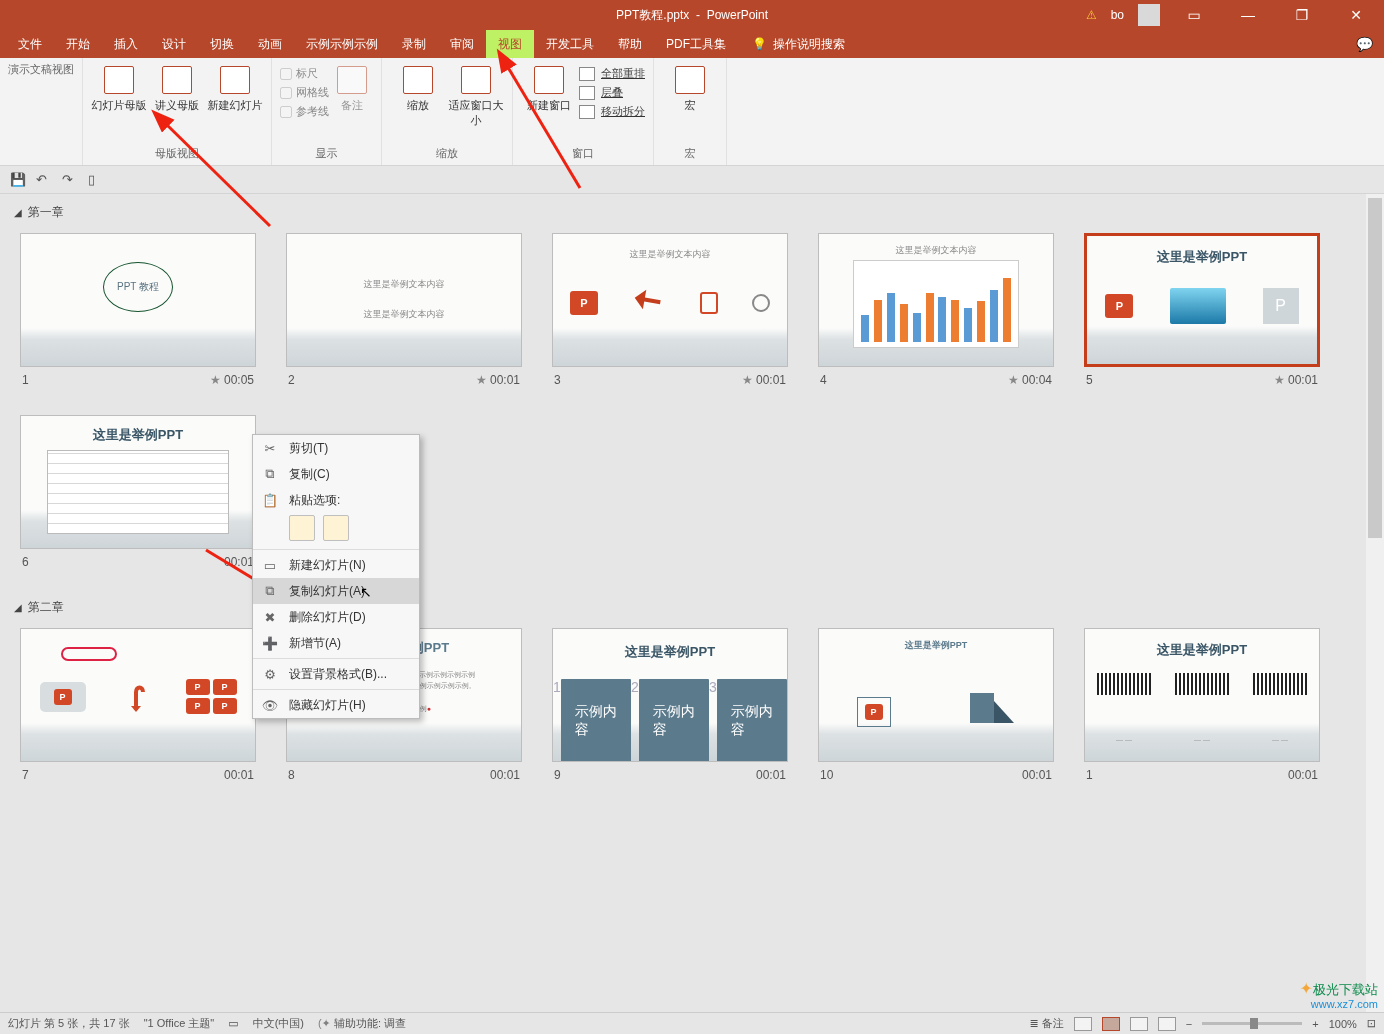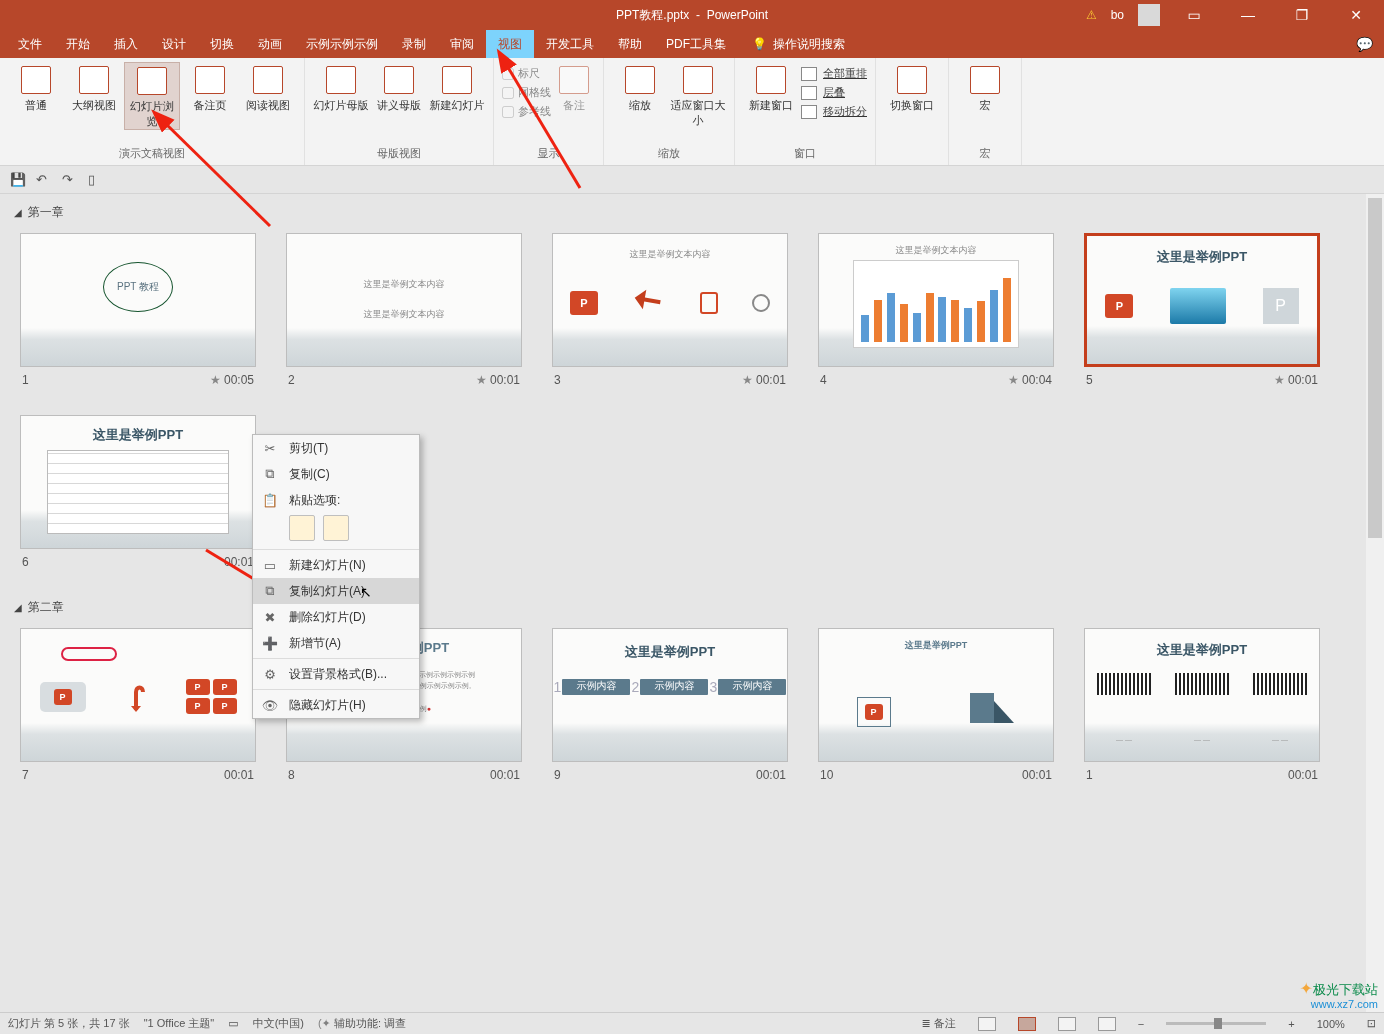--- a/index.html
+++ b/index.html
@@ -4,21 +4,21 @@
 <style>
 *{box-sizing:border-box;margin:0;padding:0;font-family:"Microsoft YaHei","Segoe UI",sans-serif;}
 body{background:#e6e6e6;overflow:hidden;width:1384px;height:1034px;position:relative;}
 .titlebar{background:#b7472a;height:30px;display:flex;align-items:center;color:#fff;font-size:12px;position:relative;}
 .title-center{position:absolute;left:50%;transform:translateX(-50%);}
 .title-right{position:absolute;right:0;display:flex;align-items:center;gap:14px;padding-right:8px;}
 .title-right .avatar{width:22px;height:22px;background:#d9d9d9;}
 .winbtn{width:40px;text-align:center;font-size:14px;}
 .ribbon-tabs{background:#b7472a;height:28px;display:flex;align-items:center;padding:0 6px;}
 .rtab{color:#fff;font-size:12px;padding:0 12px;height:28px;line-height:28px;cursor:pointer;}
-.rtab.active{background:#7dd3fc;color:#b7472a;}
+.rtab.active{background:#bef264;color:#b7472a;}
 .tell-me{display:flex;align-items:center;color:#fff;font-size:12px;margin-left:14px;gap:6px;}
 .collapse{position:absolute;right:10px;color:#fff;font-size:14px;}
 .ribbon{background:#f3f3f3;height:108px;display:flex;border-bottom:1px solid #d4d4d4;}
 .rgroup{border-right:1px solid #e1e1e1;padding:4px 8px 2px 8px;display:flex;flex-direction:column;align-items:center;justify-content:space-between;}
 .rgroup-label{font-size:11px;color:#666;text-align:center;padding-bottom:2px;}
 .rgroup-content{display:flex;gap:2px;flex:1;align-items:flex-start;}
 .bigbtn{display:flex;flex-direction:column;align-items:center;justify-content:flex-start;width:56px;padding-top:4px;font-size:11px;color:#333;text-align:center;gap:4px;cursor:pointer;}
 .bigbtn.narrow{width:42px;}
 .bigbtn.active{background:#e1d3cf;border:1px solid #c8b0a8;}
 .bigbtn .ico{width:30px;height:28px;background:#fff;border:1px solid #b7472a;border-radius:2px;}
@@ -37,39 +37,39 @@
 .thumb{width:236px;height:134px;background:#fbfbfa;border:1px solid #bdbdbd;position:relative;overflow:hidden;}
 .thumb.selected{border:3px solid #c43e1c;}
 .slide-meta{display:flex;justify-content:space-between;font-size:12px;color:#555;padding:6px 2px 0 2px;}
 .slide-meta .star{color:#888;}
 
 .mountain{position:absolute;bottom:0;left:0;width:100%;height:38px;background:linear-gradient(180deg,transparent 0%,#c8d0d4 30%,#b0bcc2 100%);opacity:.6;}
 .circle-title{position:absolute;left:50%;top:40%;transform:translate(-50%,-50%);width:70px;height:50px;border:1px solid #14532d;border-radius:50%;display:flex;align-items:center;justify-content:center;font-size:10px;color:#5b7380;}
 .cn-line{position:absolute;width:100%;text-align:center;font-size:9px;color:#888;}
 .h-title{position:absolute;width:100%;text-align:center;font-size:13px;font-weight:bold;color:#3a5666;}
 .pp-ico{width:28px;height:24px;background:#d24726;border-radius:3px;display:inline-flex;align-items:center;justify-content:center;color:#fff;font-size:11px;font-weight:bold;}
-.blue-box{background:#5b7a8c;color:#fff;font-size:10px;padding:0 14px;border-radius:1px;}
+.blue-box{background:#5b7a8c;color:#fff;font-size:14px;padding:24px 14px;border-radius:1px;}
 .scrollbar{position:absolute;right:0;top:194px;bottom:22px;width:18px;background:#f0f0f0;}
 .scroll-thumb{position:absolute;right:2px;top:4px;width:14px;height:340px;background:#c9c9c9;}
 
 .context-menu{position:absolute;left:252px;top:434px;width:168px;background:#f7f7f7;border:1px solid #bcbcbc;box-shadow:3px 3px 6px rgba(0,0,0,.25);font-size:12px;color:#333;z-index:100;}
 .cm-row{display:flex;align-items:center;height:26px;padding:0 8px;gap:10px;}
 .cm-row.hover{background:#d7d7d7;}
 .cm-ico{width:18px;height:18px;display:flex;align-items:center;justify-content:center;font-size:13px;color:#666;}
 .cm-sep{height:1px;background:#dcdcdc;margin:2px 0;}
 .cm-label{}
 .cm-sub{padding:2px 8px 6px 36px;display:flex;gap:8px;}
 .paste-opt{width:26px;height:26px;border:1px solid #bfbfbf;background:#fff3d6;border-radius:2px;}
 
 .arrow{position:absolute;z-index:90;}
 .arrow svg{overflow:visible;}
 .cursor{position:absolute;left:360px;top:584px;z-index:120;font-size:14px;}
 
 .status{position:absolute;left:0;right:0;bottom:0;height:22px;background:#e6e6e6;border-top:1px solid #ccc;display:flex;align-items:center;font-size:11px;color:#555;padding:0 8px;gap:14px;}
-.status .right{margin-left:auto;display:flex;align-items:center;gap:22px;}
+.status .right{margin-left:auto;display:flex;align-items:center;gap:10px;}
 .zoom-bar{width:100px;height:3px;background:#bbb;position:relative;}
 .zoom-bar .zthumb{position:absolute;left:48px;top:-4px;width:8px;height:11px;background:#888;}
 .viewbtn{width:18px;height:14px;border:1px solid #999;background:#f3f3f3;}
 .viewbtn.active{background:#c6a79c;border-color:#b7472a;}
 .watermark{position:absolute;right:6px;bottom:24px;font-size:11px;color:#17a05e;z-index:50;text-align:right;line-height:1.1;margin-top:16px;}
 .watermark .zh{color:#0a8a4a;font-size:13px;}
 .chart-bars{position:absolute;left:40px;top:38px;right:40px;bottom:24px;display:flex;align-items:flex-end;justify-content:space-around;}
 .chart-bars .bar{width:8px;}
 </style>
 </head>
@@ -108,42 +108,20 @@
     <span class="rtab">PDF工具集</span>
     <span class="tell-me">
       <span>💡</span>
       <span>操作说明搜索</span>
     </span>
     <span class="collapse">💬</span>
 </div>
 
 <div class="ribbon" id="ribbon-body">
     <div class="rgroup">
-      <div class="rgroup-content">
-        <div class="bigbtn">
-          <div class="ico"></div>
-          <span>普通</span>
-        </div>
-        <div class="bigbtn">
-          <div class="ico"></div>
-          <span>大纲视图</span>
-        </div>
-        <div class="bigbtn active">
-          <div class="ico"></div>
-          <span>幻灯片浏览</span>
-        </div>
-        <div class="bigbtn">
-          <div class="ico"></div>
-          <span>备注页</span>
-        </div>
-        <div class="bigbtn">
-          <div class="ico"></div>
-          <span>阅读视图</span>
-        </div>
-      </div>
       <div class="rgroup-label">演示文稿视图</div>
     </div>
     <div class="rgroup">
       <div class="rgroup-content">
         <div class="bigbtn">
           <div class="ico"></div>
           <span>幻灯片母版</span>
         </div>
         <div class="bigbtn">
           <div class="ico"></div>
@@ -212,29 +190,20 @@
             <span>移动拆分</span>
           </div>
         </div>
       </div>
       <div class="rgroup-label">窗口</div>
     </div>
     <div class="rgroup">
       <div class="rgroup-content">
         <div class="bigbtn">
           <div class="ico"></div>
-          <span>切换窗口</span>
-        </div>
-      </div>
-      <div class="rgroup-label"></div>
-    </div>
-    <div class="rgroup">
-      <div class="rgroup-content">
-        <div class="bigbtn">
-          <div class="ico"></div>
           <span>宏</span>
         </div>
       </div>
       <div class="rgroup-label">宏</div>
     </div>
   </div>
 
 <div class="qat">
   <span class="qbtn" style="color:#3a66b7">💾</span>
   <span class="qbtn">↶</span>

